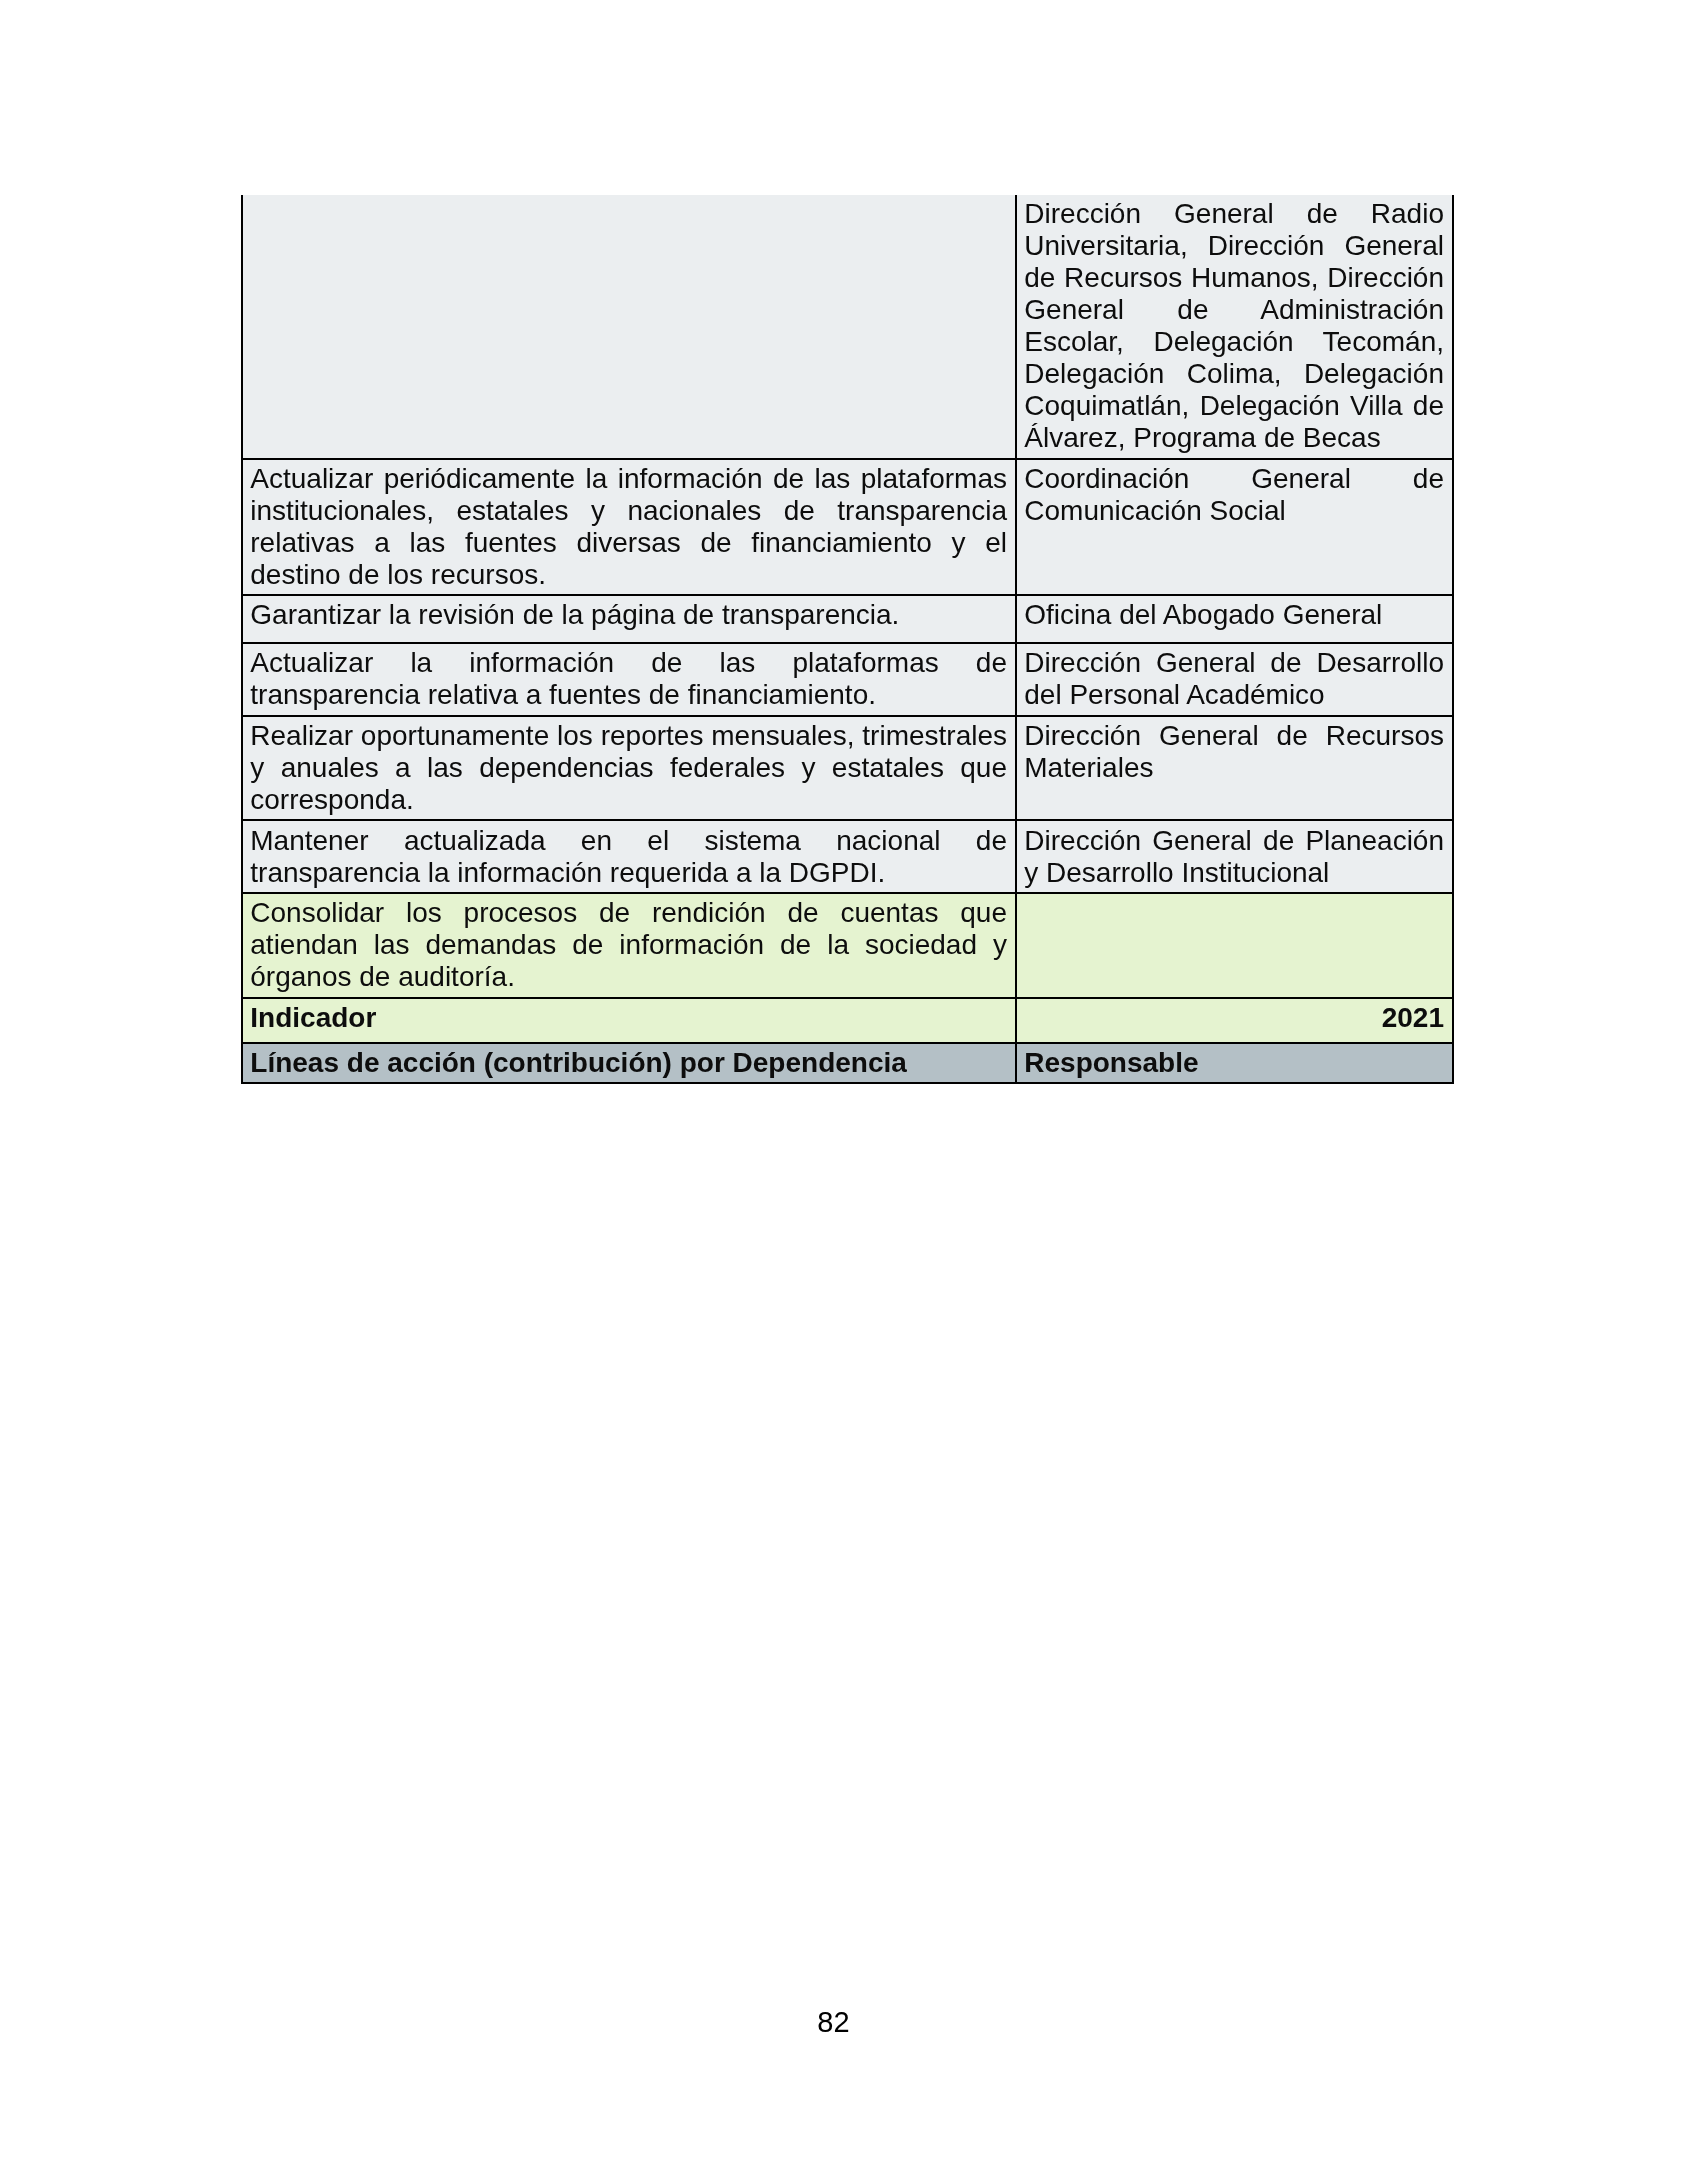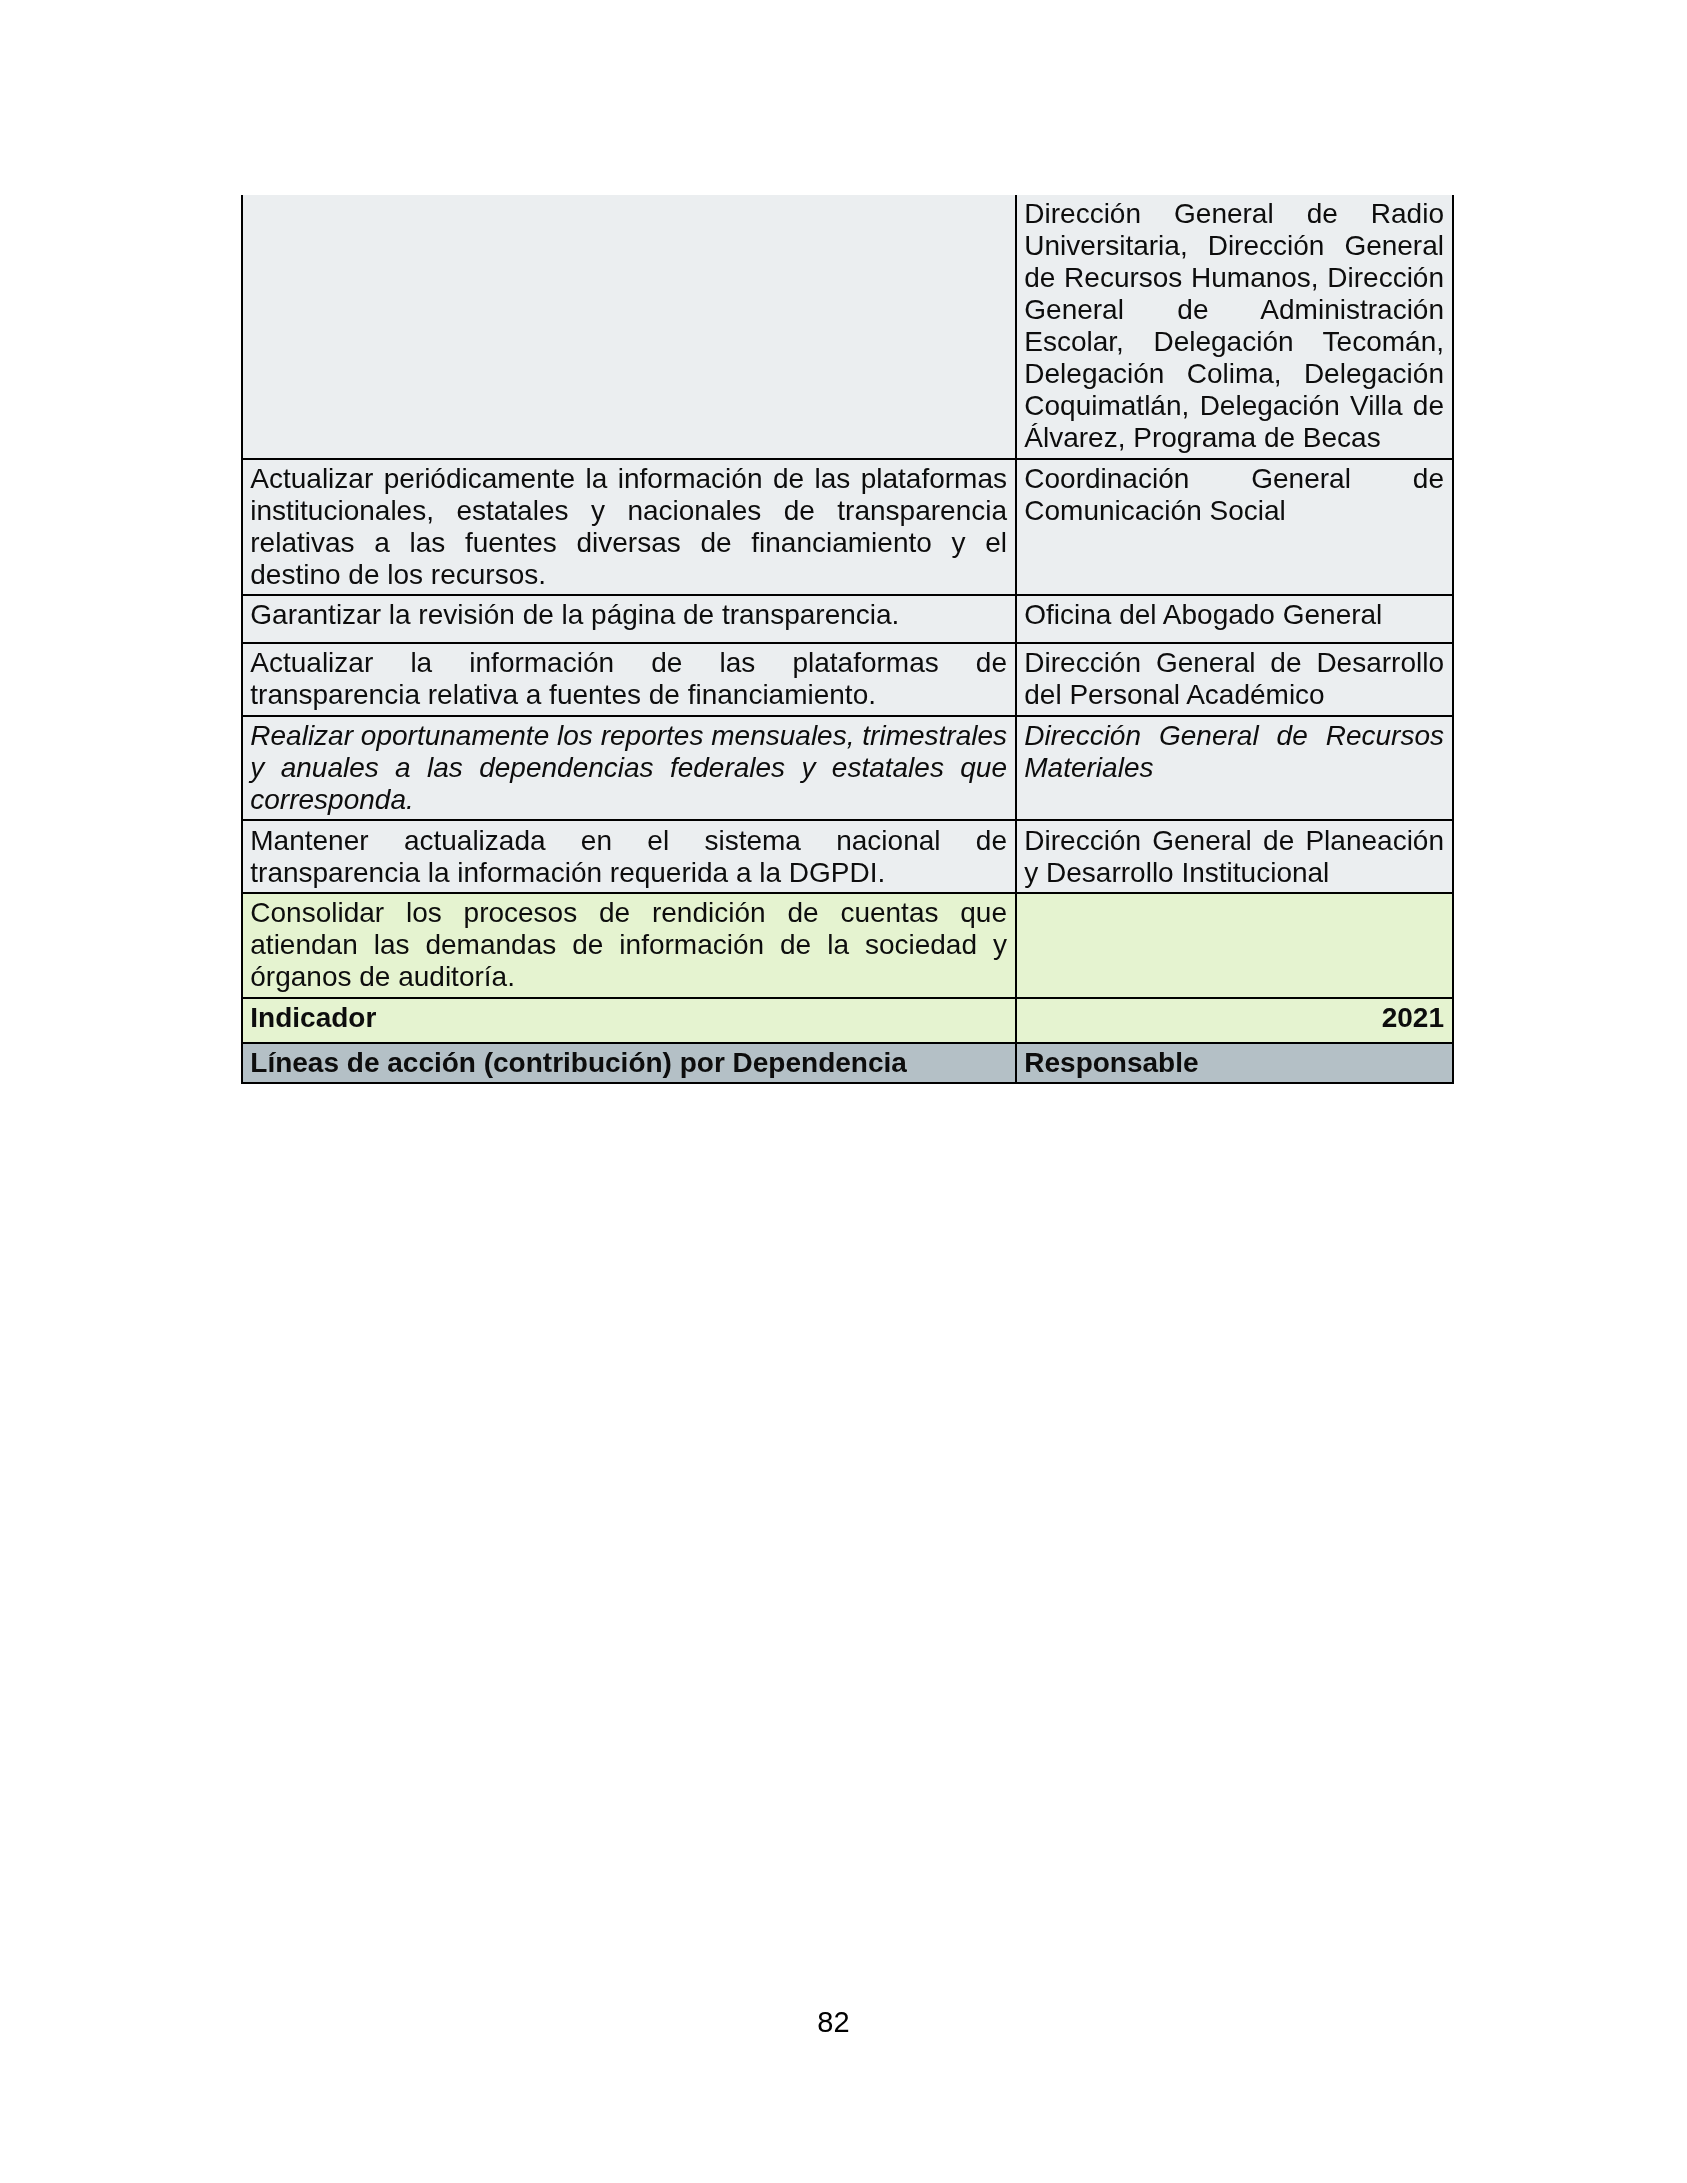--- a/index.html
+++ b/index.html
@@ -76,21 +76,21 @@
         <td>Coordinación General de Comunicación Social</td>
       </tr>
       <tr class="row-gray" style="height:48px;">
         <td>Garantizar la revisión de la página de transparencia.</td>
         <td>Oficina del Abogado General</td>
       </tr>
       <tr class="row-gray" style="height:62px;padding-left:20px;">
         <td>Actualizar la información de las plataformas de transparencia relativa a fuentes de financiamiento.</td>
         <td>Dirección General de Desarrollo del Personal Académico</td>
       </tr>
-      <tr class="row-gray" style="height:99px;font-style:italic;">
+      <tr class="row-gray" style="height:99px;">
         <td>Realizar oportunamente los reportes mensuales, trimestrales y anuales a las dependencias federales y estatales que corresponda.</td>
         <td>Dirección General de Recursos Materiales</td>
       </tr>
       <tr class="row-gray" style="height:65px;">
         <td>Mantener actualizada en el sistema nacional de transparencia la información requerida a la DGPDI.</td>
         <td>Dirección General de Planeación y Desarrollo Institucional</td>
       </tr>
       <tr class="row-green" style="height:95px;padding-left:35px;">
         <td>Consolidar los procesos de rendición de cuentas que atiendan las demandas de información de la sociedad y órganos de auditoría.</td>
         <td></td>

